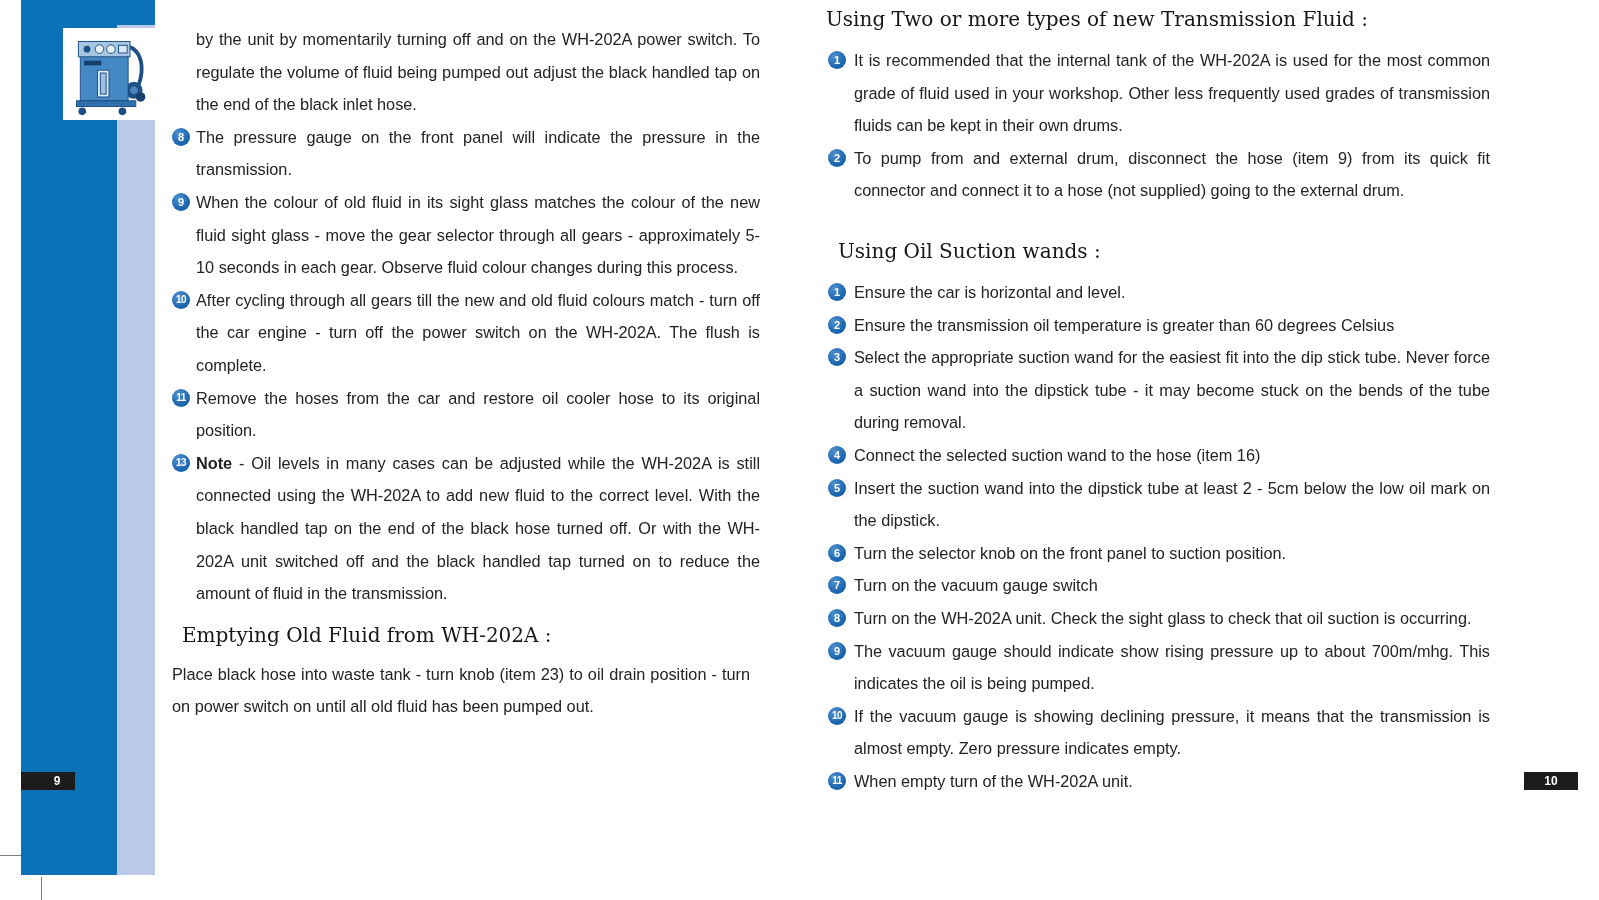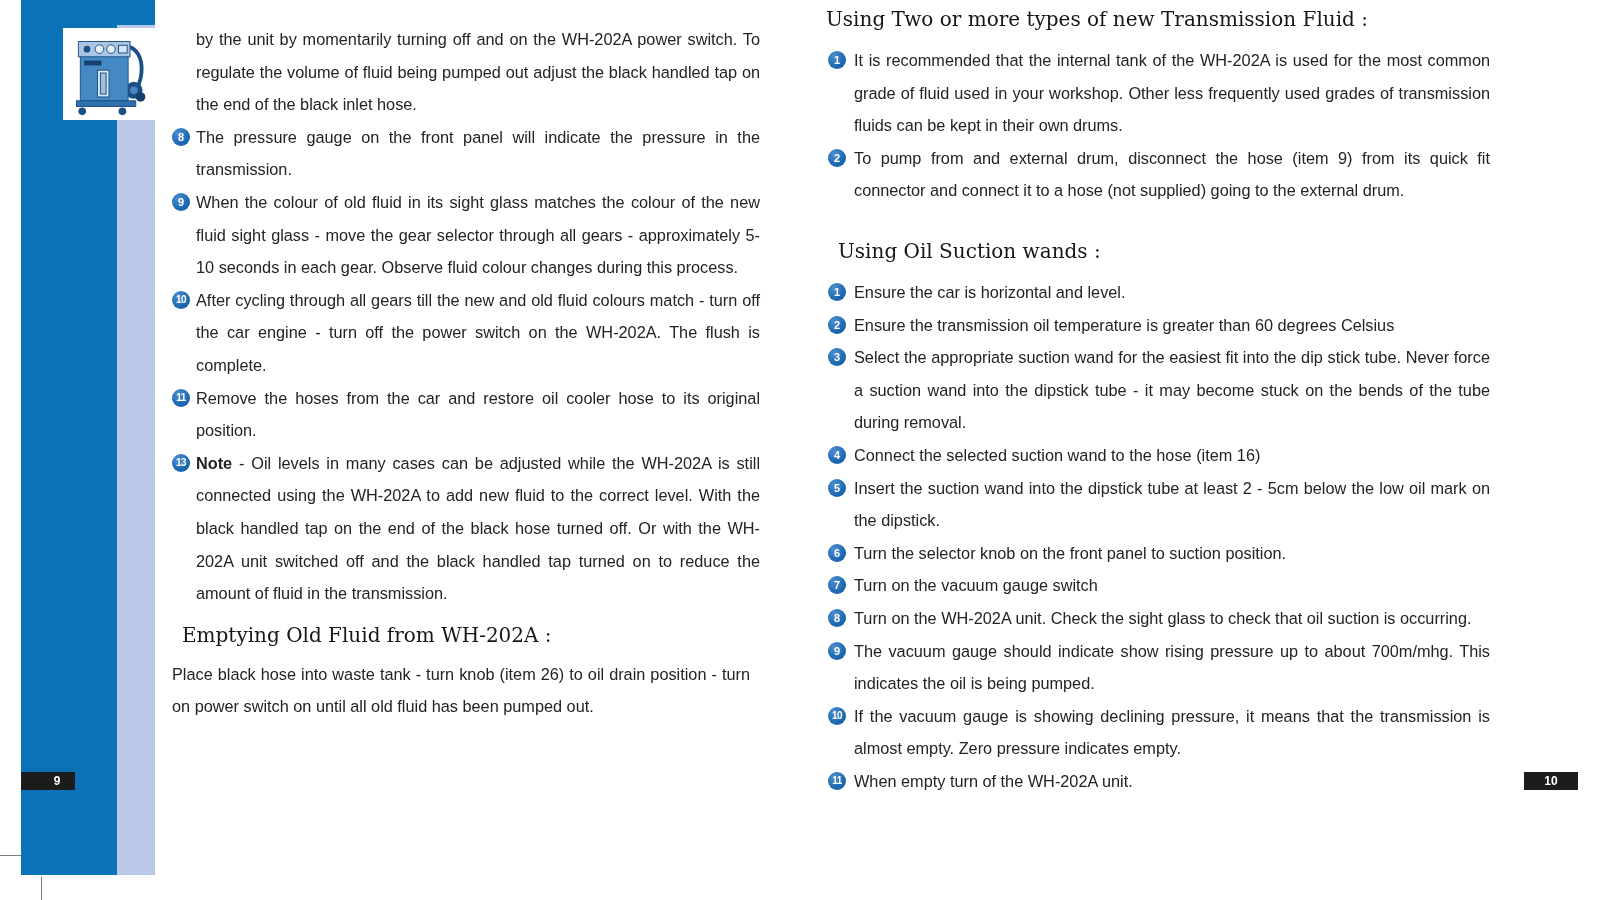--- a/index.html
+++ b/index.html
@@ -145,21 +145,21 @@
     <span>Remove the hoses from the car and restore oil cooler hose to its original position.</span>
   </div>
   <div class="item">
     <span class="badge two">13</span>
   </div>
 
   <p class="body-text plain"><b class="note-label">Note</b><span> - Oil levels in many cases can be adjusted while the WH-202A is still connected using the WH-202A to add new fluid to the correct level. With the black handled tap on the end of the black hose turned off. Or with the WH-202A unit switched off and the black handled tap turned on to reduce the amount of fluid in the transmission.</span></p>
 
   <h2 class="script-heading hd-left">Emptying Old Fluid from WH-202A :</h2>
 
-  <p class="body-text para-left-bottom">Place black hose into waste tank - turn knob (item 26)  to oil drain position - turn on power switch on until all old fluid has been pumped out.</p>
+  <p class="body-text para-left-bottom">Place black hose into waste tank - turn knob (item 23)  to oil drain position - turn on power switch on until all old fluid has been pumped out.</p>
 
 </div>
 
 <div class="col col-right">
 
   <h2 class="script-heading hd-right-1">Using Two or more types of new Transmission Fluid :</h2>
 
   <div class="item">
     <span class="badge">1</span>
     <span>It is recommended that the internal tank of the WH-202A is used for the most common grade of fluid used in your workshop. Other less frequently used grades of transmission fluids can be kept in their own drums.</span>

